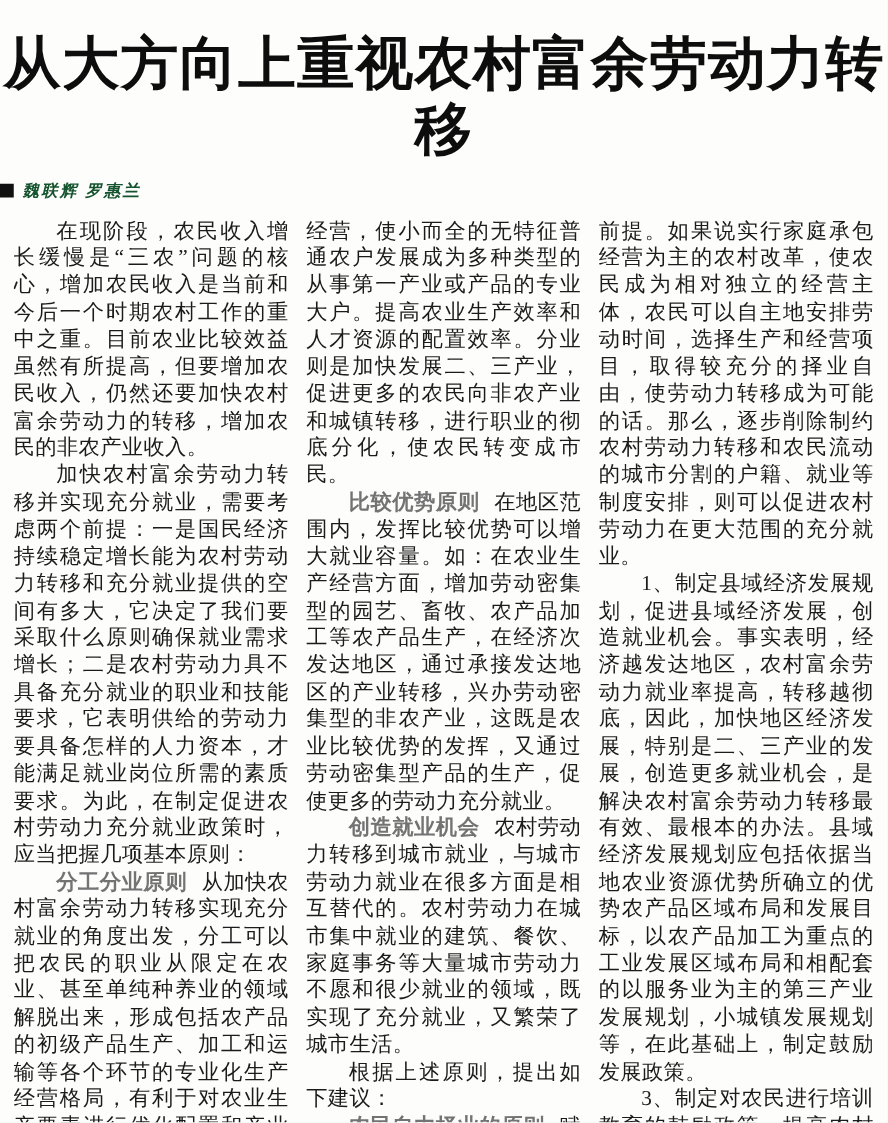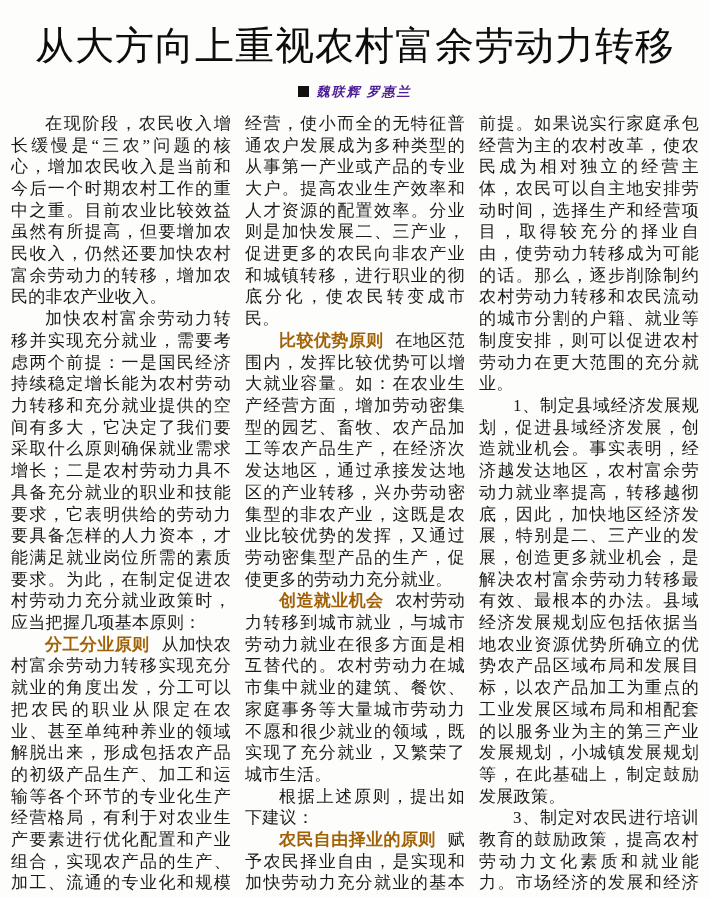--- a/index.html
+++ b/index.html
@@ -15,32 +15,32 @@
     background: #fdfdfc;
     color: #1c1c1c;
     overflow: hidden;
     font-family: "Liberation Serif", "DejaVu Serif", serif;
   }
   .title {
     margin: 0;
     padding-top: 24px;
     text-align: center;
     font-family: "Liberation Sans", "DejaVu Sans", sans-serif;
-    font-weight: 400;
-    font-size: 39px;
+    font-weight: 700;
+    font-size: 46px;
     line-height: 1.15;
     letter-spacing: 1px;
     color: #0d0d0d;
   }
   .byline {
     margin-top: 14px;
-    text-align: center;
+    text-align: left;
     font-size: 13px;
     font-weight: 700;
-    color: #4c1d95;
+    color: #14532d;
     letter-spacing: 2px;
   }
   .byline .square {
     display: inline-block;
     width: 11px;
     height: 11px;
     background: #111;
     margin-right: 7px;
     vertical-align: -1px;
   }
@@ -62,21 +62,21 @@
     line-height: 21.7px;
     text-align: justify;
     text-justify: inter-character;
     text-indent: 2em;
     letter-spacing: 0.3px;
     color: #1b1b1b;
   }
   .columns p b.lead {
     font-weight: 700;
     margin-right: 0.7em;
-    color: #a16207;
+    color: #737373;
   }
 </style>
 </head>
 <body>
 
 <div class="page">
 
   <h1 class="title">从大方向上重视农村富余劳动力转移</h1>
 
   <div class="byline">

